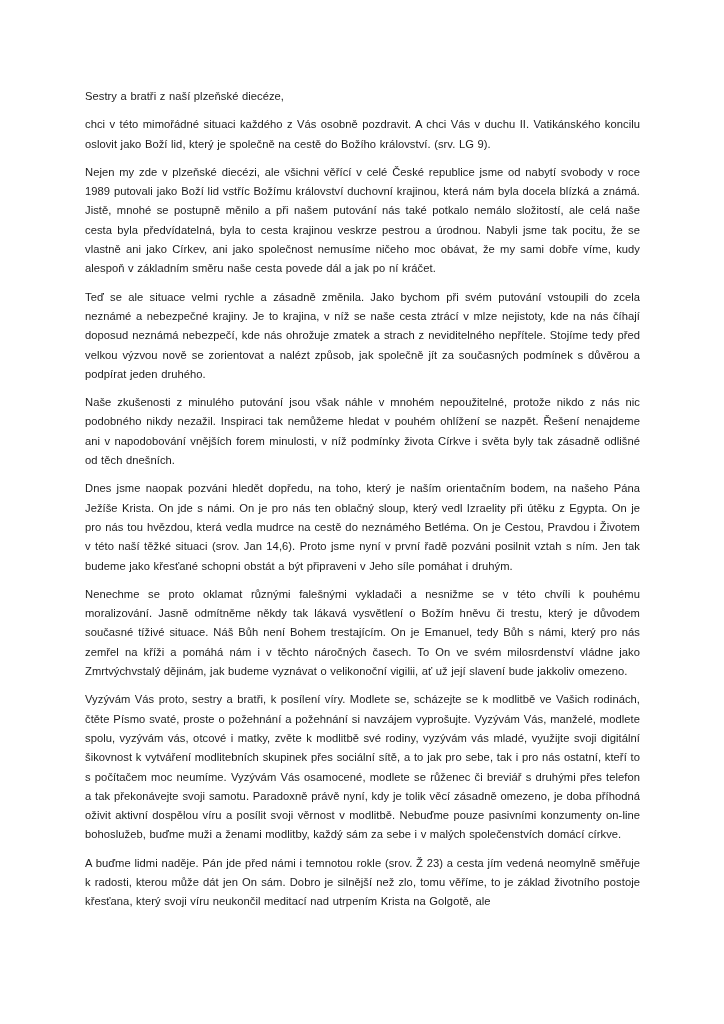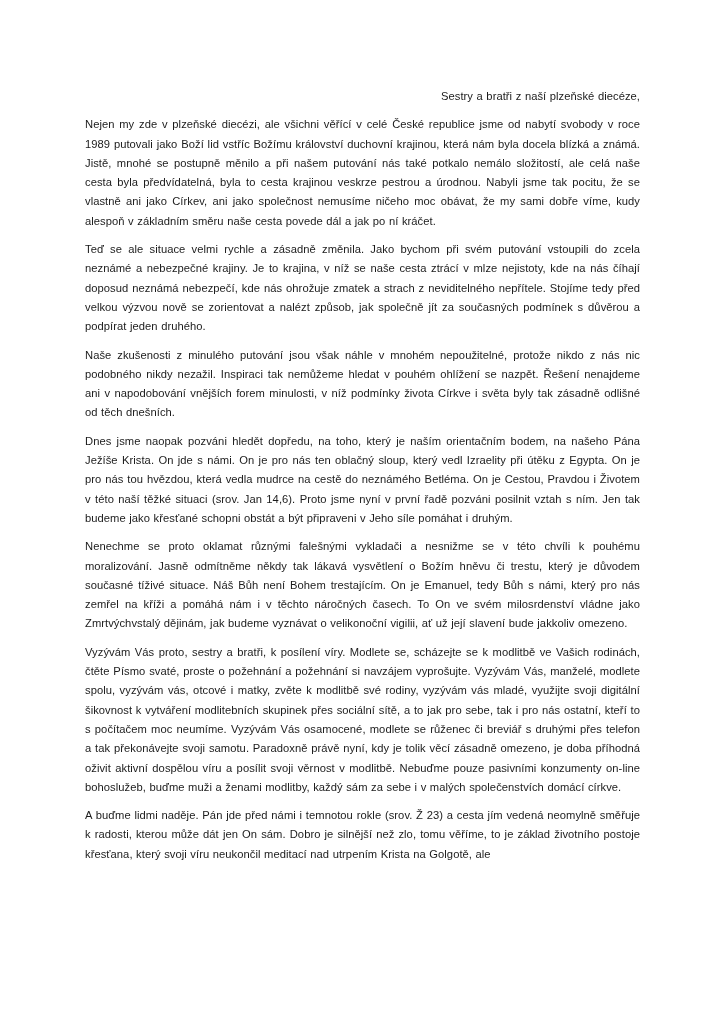--- a/index.html
+++ b/index.html
@@ -25,31 +25,32 @@
     margin: 0 0 9px 0;
     font-size: 11.2px;
     line-height: 19.3px;
     color: #1b1b1b;
     text-align: justify;
     text-justify: inter-word;
     word-spacing: 0.4px;
     letter-spacing: 0.05px;
   }
   .para.salutation {
-    text-align: right;
+    text-align: left;
   }
   .para:last-child {
     margin-bottom: 4px;
   }
 </style>
 </head>
 <body>
 
 <div class="page">
   <p class="para salutation">Sestry a bratři z naší plzeňské diecéze,</p>
+  <p class="para">chci v této mimořádné situaci každého z Vás osobně pozdravit. A chci Vás v duchu II. Vatikánského koncilu oslovit jako Boží lid, který je společně na cestě do Božího království. (srv. LG 9).</p>
   <p class="para">Nejen my zde v plzeňské diecézi, ale všichni věřící v celé České republice jsme od nabytí svobody v roce 1989 putovali jako Boží lid vstříc Božímu království duchovní krajinou, která nám byla docela blízká a známá. Jistě, mnohé se postupně měnilo a při našem putování nás také potkalo nemálo složitostí, ale celá naše cesta byla předvídatelná, byla to cesta krajinou veskrze pestrou a úrodnou. Nabyli jsme tak pocitu, že se vlastně ani jako Církev, ani jako společnost nemusíme ničeho moc obávat, že my sami dobře víme, kudy alespoň v základním směru naše cesta povede dál a jak po ní kráčet.</p>
   <p class="para">Teď se ale situace velmi rychle a zásadně změnila. Jako bychom při svém putování vstoupili do zcela neznámé a nebezpečné krajiny. Je to krajina, v níž se naše cesta ztrácí v mlze nejistoty, kde na nás číhají doposud neznámá nebezpečí, kde nás ohrožuje zmatek a strach z neviditelného nepřítele. Stojíme tedy před velkou výzvou nově se zorientovat a nalézt způsob, jak společně jít za současných podmínek s důvěrou a podpírat jeden druhého.</p>
   <p class="para">Naše zkušenosti z minulého putování jsou však náhle v mnohém nepoužitelné, protože nikdo z nás nic podobného nikdy nezažil. Inspiraci tak nemůžeme hledat v pouhém ohlížení se nazpět. Řešení nenajdeme ani v napodobování vnějších forem minulosti, v níž podmínky života Církve i světa byly tak zásadně odlišné od těch dnešních.</p>
   <p class="para">Dnes jsme naopak pozváni hledět dopředu, na toho, který je naším orientačním bodem, na našeho Pána Ježíše Krista. On jde s námi. On je pro nás ten oblačný sloup, který vedl Izraelity při útěku z Egypta. On je pro nás tou hvězdou, která vedla mudrce na cestě do neznámého Betléma. On je Cestou, Pravdou i Životem v této naší těžké situaci (srov. Jan 14,6). Proto jsme nyní v první řadě pozváni posilnit vztah s ním. Jen tak budeme jako křesťané schopni obstát a být připraveni v Jeho síle pomáhat i druhým.</p>
   <p class="para">Nenechme se proto oklamat různými falešnými vykladači a nesnižme se v této chvíli k pouhému moralizování. Jasně odmítněme někdy tak lákavá vysvětlení o Božím hněvu či trestu, který je důvodem současné tíživé situace. Náš Bůh není Bohem trestajícím. On je Emanuel, tedy Bůh s námi, který pro nás zemřel na kříži a pomáhá nám i v těchto náročných časech. To On ve svém milosrdenství vládne jako Zmrtvýchvstalý dějinám, jak budeme vyznávat o velikonoční vigilii, ať už její slavení bude jakkoliv omezeno.</p>
   <p class="para">Vyzývám Vás proto, sestry a bratři, k posílení víry. Modlete se, scházejte se k modlitbě ve Vašich rodinách, čtěte Písmo svaté, proste o požehnání a požehnání si navzájem vyprošujte. Vyzývám Vás, manželé, modlete spolu, vyzývám vás, otcové i matky, zvěte k modlitbě své rodiny, vyzývám vás mladé, využijte svoji digitální šikovnost k vytváření modlitebních skupinek přes sociální sítě, a to jak pro sebe, tak i pro nás ostatní, kteří to s počítačem moc neumíme. Vyzývám Vás osamocené, modlete se růženec či breviář s druhými přes telefon a tak překonávejte svoji samotu. Paradoxně právě nyní, kdy je tolik věcí zásadně omezeno, je doba příhodná oživit aktivní dospělou víru a posílit svoji věrnost v modlitbě. Nebuďme pouze pasivními konzumenty on-line bohoslužeb, buďme muži a ženami modlitby, každý sám za sebe i v malých společenstvích domácí církve.</p>
   <p class="para">A buďme lidmi naděje. Pán jde před námi i temnotou rokle (srov. Ž 23) a cesta jím vedená neomylně směřuje k radosti, kterou může dát jen On sám. Dobro je silnější než zlo, tomu věříme, to je základ životního postoje křesťana, který svoji víru neukončil meditací nad utrpením Krista na Golgotě, ale</p>
 </div>
 
 </body></html>

